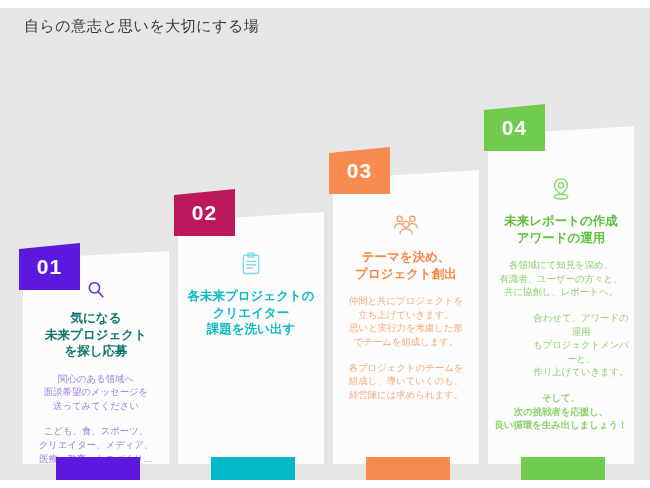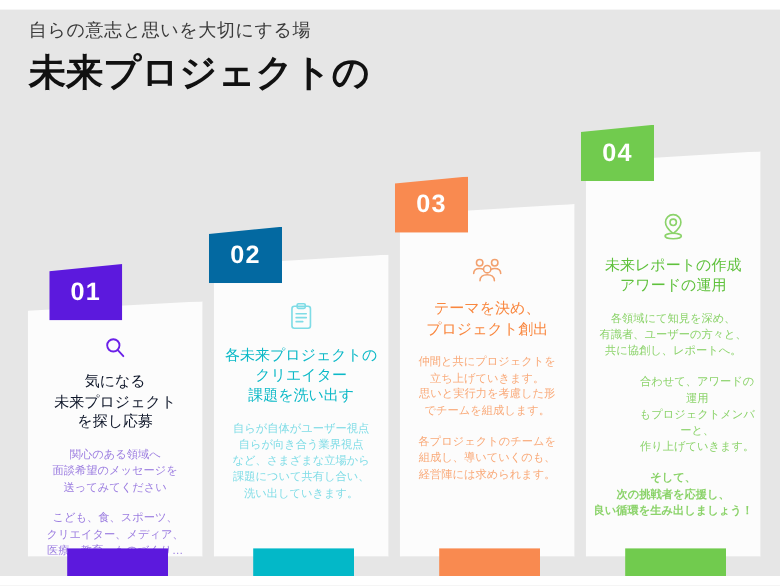--- a/index.html
+++ b/index.html
@@ -34,21 +34,21 @@
     box-shadow:0 0 3px rgba(0,0,0,.07);
   }
   .card-inner{
     position:absolute;left:0;right:0;top:0;bottom:0;
     display:flex;flex-direction:column;align-items:center;
     text-align:center;
   }
   .icon{margin-top:0;height:30px;display:flex;align-items:center;justify-content:center;}
   .icon svg{display:block;}
   .card-title{
-    font-weight:400;font-size:12.5px;line-height:1.32;
+    font-weight:700;font-size:12.5px;line-height:1.32;
     margin-top:9px;white-space:pre-line;text-align:center;
   }
   .card-body{
     font-size:9.4px;line-height:1.45;margin-top:12px;
     white-space:pre-line;
   }
   .card-body.b2{margin-top:12px;}
   .badge{
     position:absolute;
     width:61px;height:47px;
@@ -59,52 +59,51 @@
   .footbar{position:absolute;height:27px;}
   
   #card1{left:23px;top:243px;width:146px;height:213px;
          clip-path:polygon(0 8px,100% 0,100% 100%,0 100%);}
   #card2{left:178px;top:204px;width:146px;height:252px;
          clip-path:polygon(0 9px,100% 0,100% 100%,0 100%);}
   #card3{left:333px;top:162px;width:146px;height:294px;
          clip-path:polygon(0 9px,100% 0,100% 100%,0 100%);}
   #card4{left:488px;top:118px;width:146px;height:338px;
          clip-path:polygon(0 9px,100% 0,100% 100%,0 100%);}
-  #badge1{left:19px;top:212px;clip-path:polygon(0 6px,100% 0,100% 100%,0 100%);margin-left:22px;}
+  #badge1{left:19px;top:235px;clip-path:polygon(0 6px,100% 0,100% 100%,0 100%);}
   #badge2{left:174px;top:181px;clip-path:polygon(0 6px,100% 0,100% 100%,0 100%);}
   #badge3{left:329px;top:139px;clip-path:polygon(0 6px,100% 0,100% 100%,0 100%);}
   #badge4{left:484px;top:96px;clip-path:polygon(0 6px,100% 0,100% 100%,0 100%);}
   #bar1{left:56px;top:449px;width:84px;}
   #bar2{left:211px;top:449px;width:84px;}
   #bar3{left:366px;top:449px;width:84px;}
   #bar4{left:521px;top:449px;width:84px;}
 </style>
 </head>
 <body>
 
 <div class="slide">
 
   <div class="header">
     <div class="subtitle">自らの意志と思いを大切にする場</div>
     <div class="title">
-      <span class="ln">未来プロジェクトの</span>
     </div>
   </div>
 
   <div class="cards">
 
     <div class="card" id="card1">
       <div class="card-inner" style="padding:28px 7px 0 7px;">
         <div class="icon">
           <svg width="22" height="22" viewBox="0 0 24 24" fill="none" stroke="#6b21e8" stroke-width="1.7" stroke-linecap="round">
             <circle cx="10.3" cy="9.6" r="5.6"></circle>
               <line x1="14.4" y1="13.9" x2="19.4" y2="19.4"></line>
           </svg>
         </div>
-        <div class="card-title" style="color:#0f172a;">気になる
+        <div class="card-title" style="color:#0f766e;">気になる
 未来プロジェクト
 を探し応募</div>
         <div class="card-body b2" style="color:#9b7ce0;">関心のある領域へ
 面談希望のメッセージを
 送ってみてください</div>
         <div class="card-body" style="color:#9b7ce0;">こども、食、スポーツ、
 クリエイター、メディア、
 医療、教育、ものづくり…</div>
       </div>
     </div>
@@ -120,29 +119,24 @@
             <rect x="3.6" y="3.4" width="16.8" height="20" rx="2.2"></rect>
             <rect x="8.3" y="1.1" width="7.4" height="4.3" rx="1.2"></rect>
             <line x1="7.4" y1="10.2" x2="16.6" y2="10.2" stroke-linecap="round"></line>
             <line x1="7.4" y1="13.8" x2="16.6" y2="13.8" stroke-linecap="round"></line>
             <line x1="7.4" y1="17.4" x2="13.4" y2="17.4" stroke-linecap="round"></line>
           </svg>
         </div>
         <div class="card-title" style="color:#0cb9c7;">各未来プロジェクトの
 クリエイター
 課題を洗い出す</div>
-        <div class="card-body" style="color:#7fdce6;">自らが自体がユーザー視点
-自らが向き合う業界視点
-など、さまざまな立場から
-課題について共有し合い、
-洗い出していきます。</div>
         <div class="card-body b2" style="color:#7fdce6;"></div>
       </div>
     </div>
-    <div class="badge" id="badge2" style="background:#0369a1;">
+    <div class="badge" id="badge2" style="background:#be185d;">
       <span>02</span>
     </div>
     <div class="footbar" id="bar2" style="background:#03b8c8;"></div>
 
     <div class="card" id="card3">
       <div class="card-inner" style="padding:40px 6px 0 6px;">
         <div class="icon">
           <svg width="26" height="24" viewBox="0 0 28 26" fill="none" stroke="#f2a06e" stroke-width="1.4">
             <circle cx="7.2" cy="6.4" r="2.9"></circle>
               <circle cx="20.8" cy="6.4" r="2.9"></circle>

